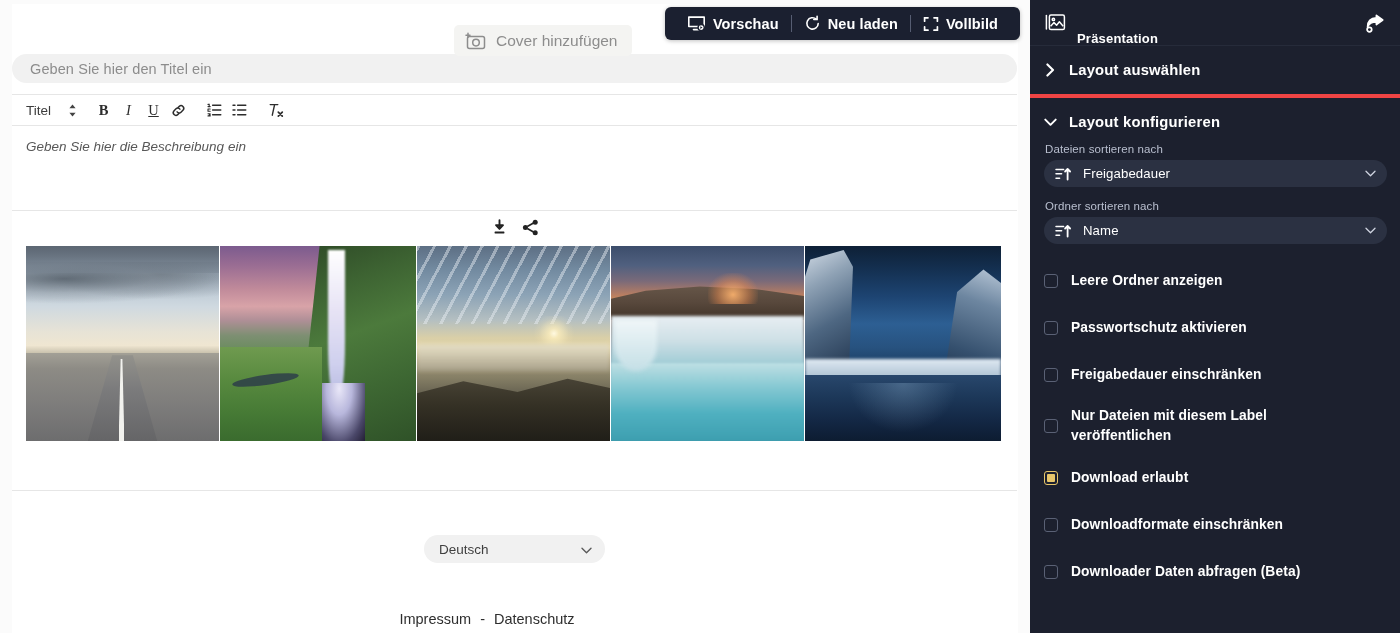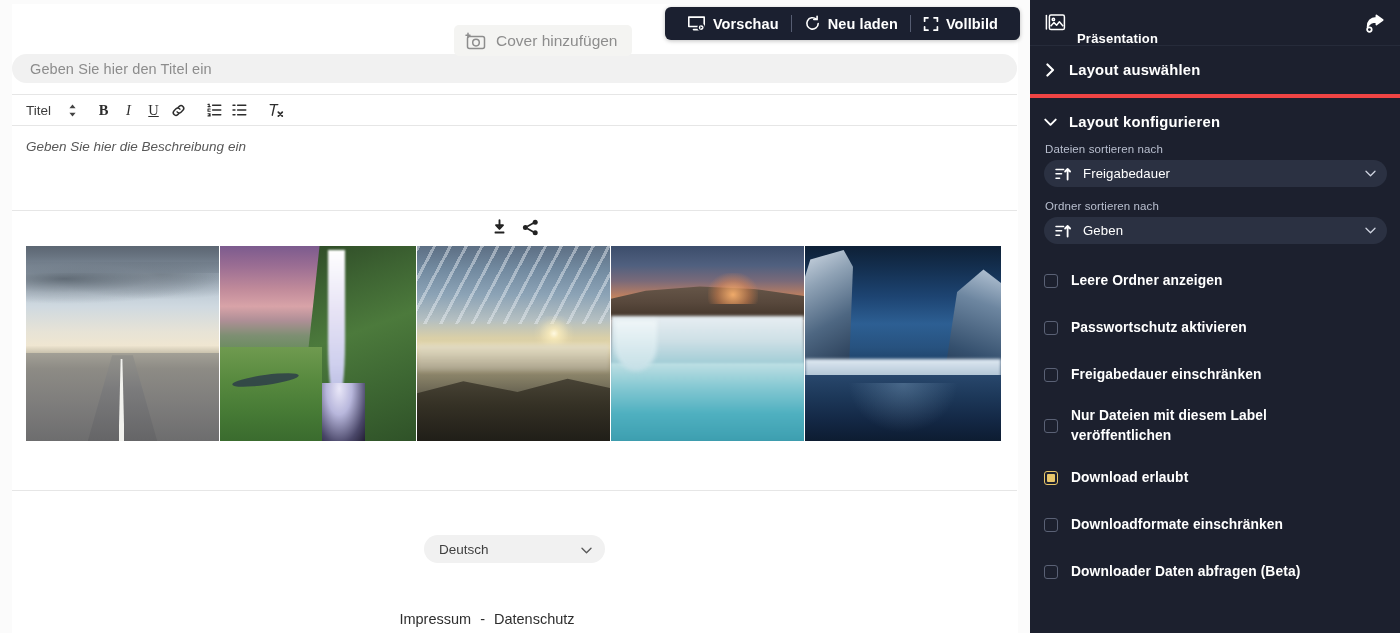--- a/index.html
+++ b/index.html
@@ -505,21 +505,21 @@
 
       <div class="field-label">Ordner sortieren nach</div>
       <div class="dropdown">
         <span class="dd-left">
           <span>
             <svg width="17" height="14" viewBox="0 0 17 14" fill="none" stroke="#fff" stroke-width="1.5" stroke-linecap="round">
               <path d="M1 2.4h7.6M1 6.8h5.6M1 11.2h3.6"></path>
               <path d="M12.6 12.6V2.1M10.1 4.5l2.5-2.5 2.5 2.5" stroke-width="1.8" stroke-linejoin="round"></path>
             </svg>
           </span>
-          <span class="dd-val">Geben</span>
+          <span class="dd-val">Name</span>
         </span>
         <span>
           <svg width="11" height="7" viewBox="0 0 11 7" fill="none" stroke="#cfd4e0" stroke-width="1.3" stroke-linecap="round" stroke-linejoin="round">
             <path d="M1 1.3l4.5 4.4L10 1.3"></path>
           </svg>
         </span>
       </div>
     </div>
 
     <div class="check-list">

